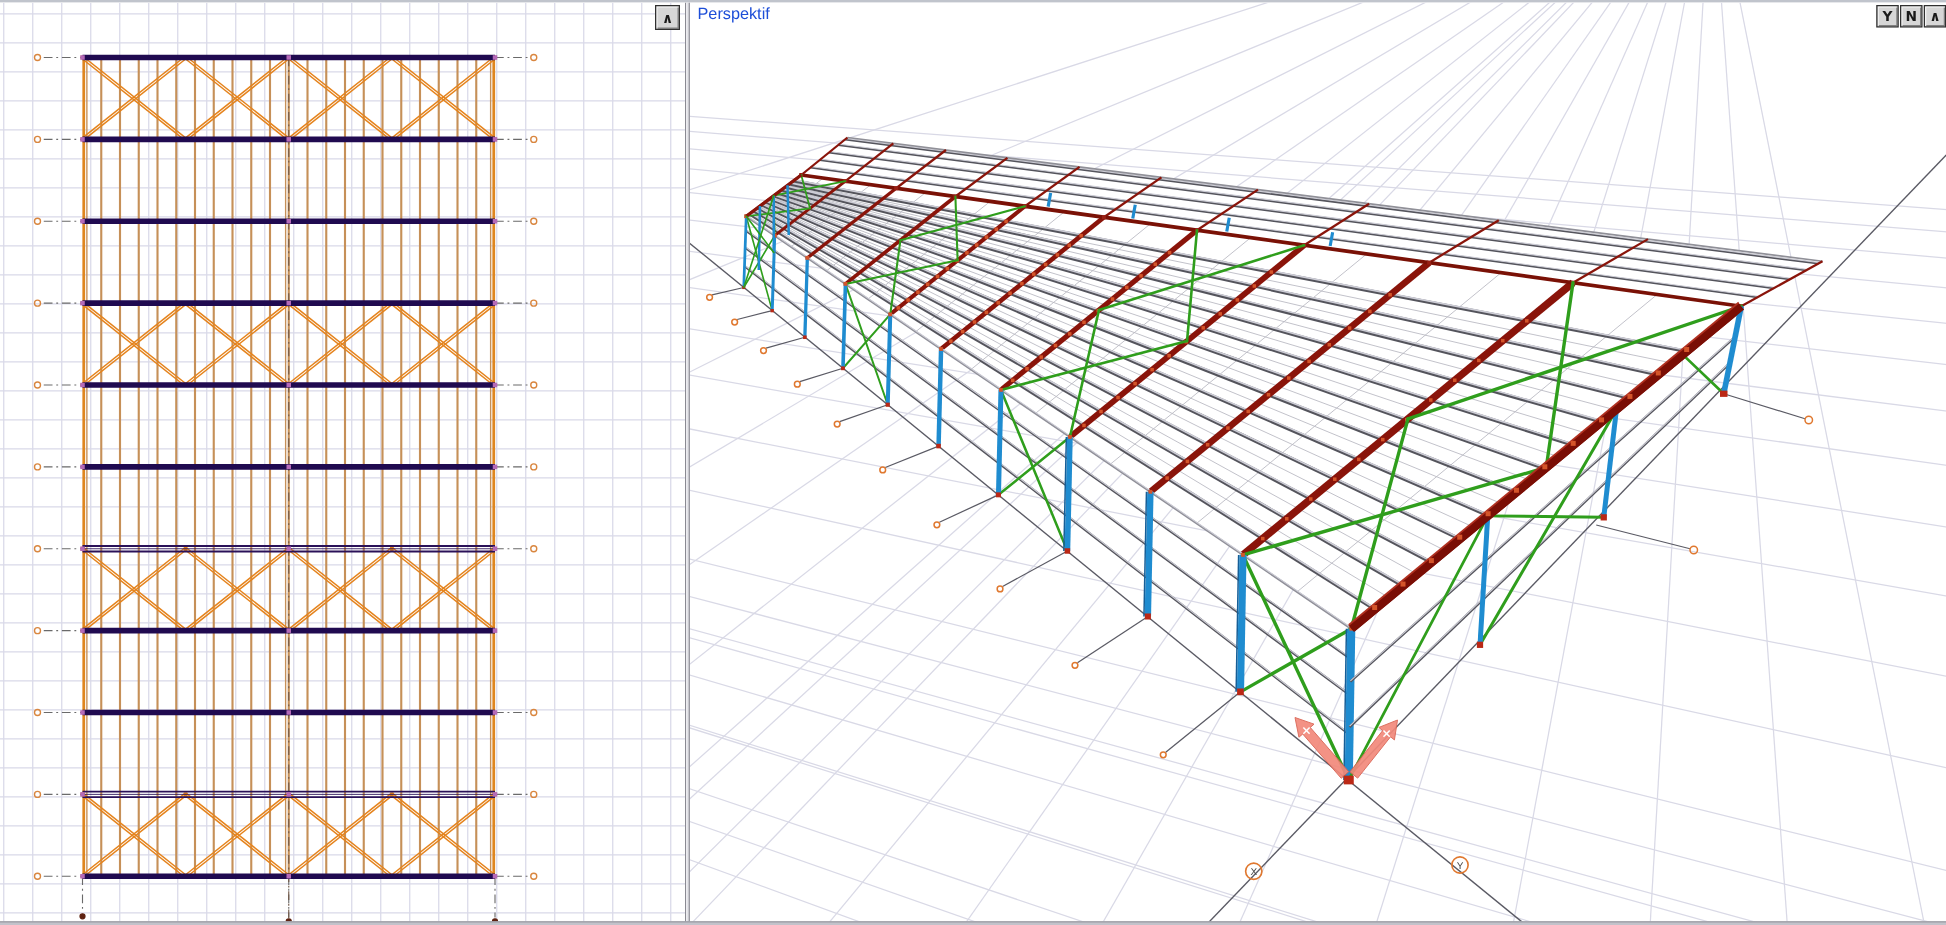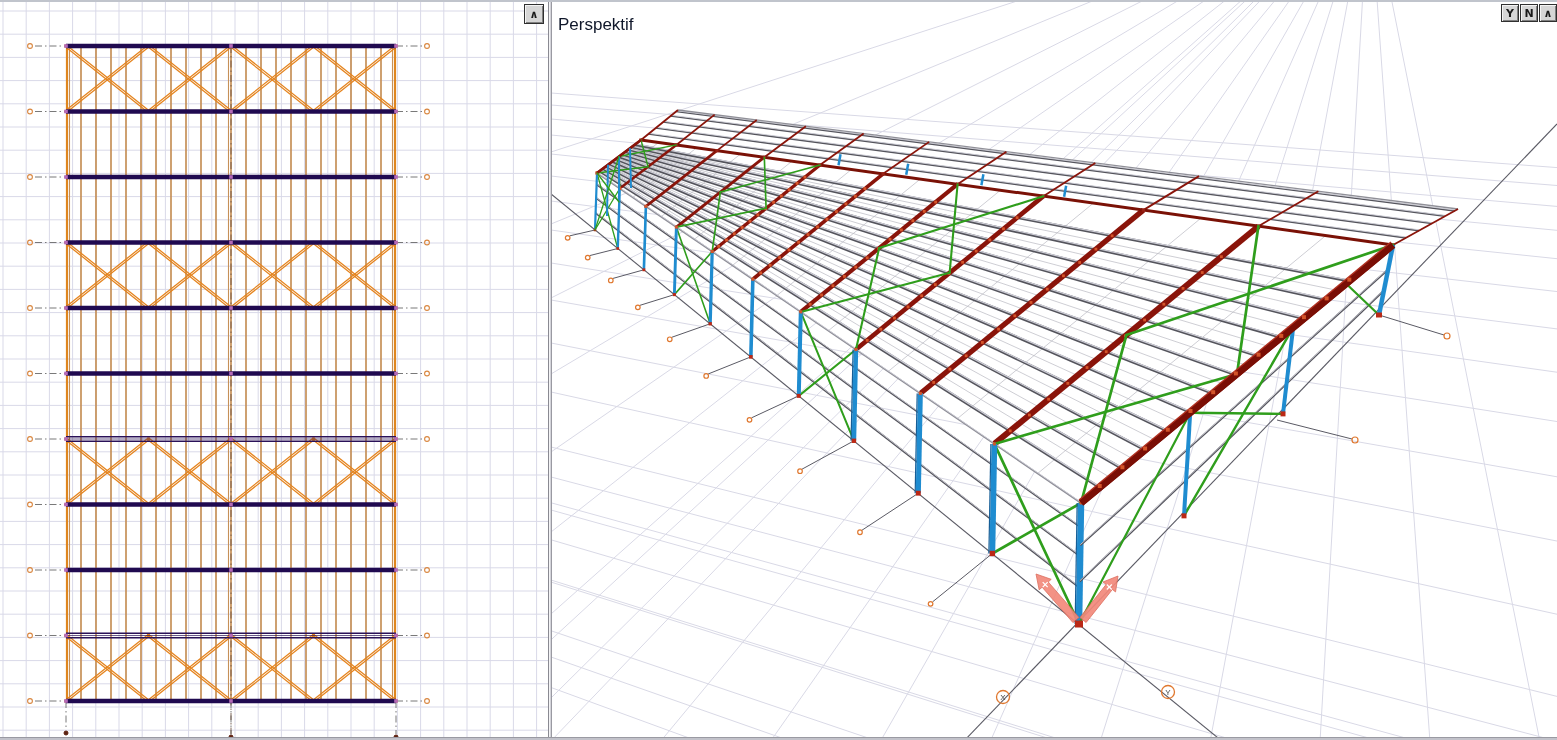--- a/index.html
+++ b/index.html
@@ -4,21 +4,21 @@
 <style>
   html,body{margin:0;padding:0;background:#e8e8e8;}
   #app{position:relative;width:1557px;height:740px;background:#ffffff;overflow:hidden;
        font-family:"Liberation Sans","DejaVu Sans",sans-serif;
        border-top:2px solid #c0c4cc;box-sizing:border-box;}
   .viewport{position:absolute;top:0;height:738px;background:#fff;}
   #vp-plan{left:0;width:548px;border-right:1px solid #8a8a92;}
   #divider{position:absolute;top:0;left:549px;width:3px;height:738px;background:#d4d4da;border-left:1px solid #f4f4f6;border-right:1px solid #9a9aa2;box-sizing:border-box;}
   #vp-persp{left:552px;width:1005px;}
   .viewport svg{position:absolute;top:0;left:0;}
-  .vp-title{position:absolute;top:13px;left:6px;font-size:17px;color:#0f172a;z-index:5;}
+  .vp-title{position:absolute;top:1px;left:6px;font-size:13px;color:#1d4ed8;z-index:5;}
   .btnrow{position:absolute;top:2px;z-index:6;display:flex;gap:1px;}
   .vbtn{width:18px;height:18px;background:#d6d6d6;border:1px solid #303030;
         box-shadow:inset 1px 1px 0 #f4f4f4, inset -1px -1px 0 #808080;
         display:flex;align-items:center;justify-content:center;
         font-size:11px;font-weight:bold;color:#1a1a1a;line-height:1;padding:0;
         font-family:"DejaVu Sans",sans-serif;cursor:pointer;}
   .bottom-strip{position:absolute;left:0;bottom:0;width:1557px;height:3px;background:#c2c2ca;border-top:1px solid #9a9aa2;box-sizing:border-box;z-index:7;}
 </style>
 </head>
 <body>

